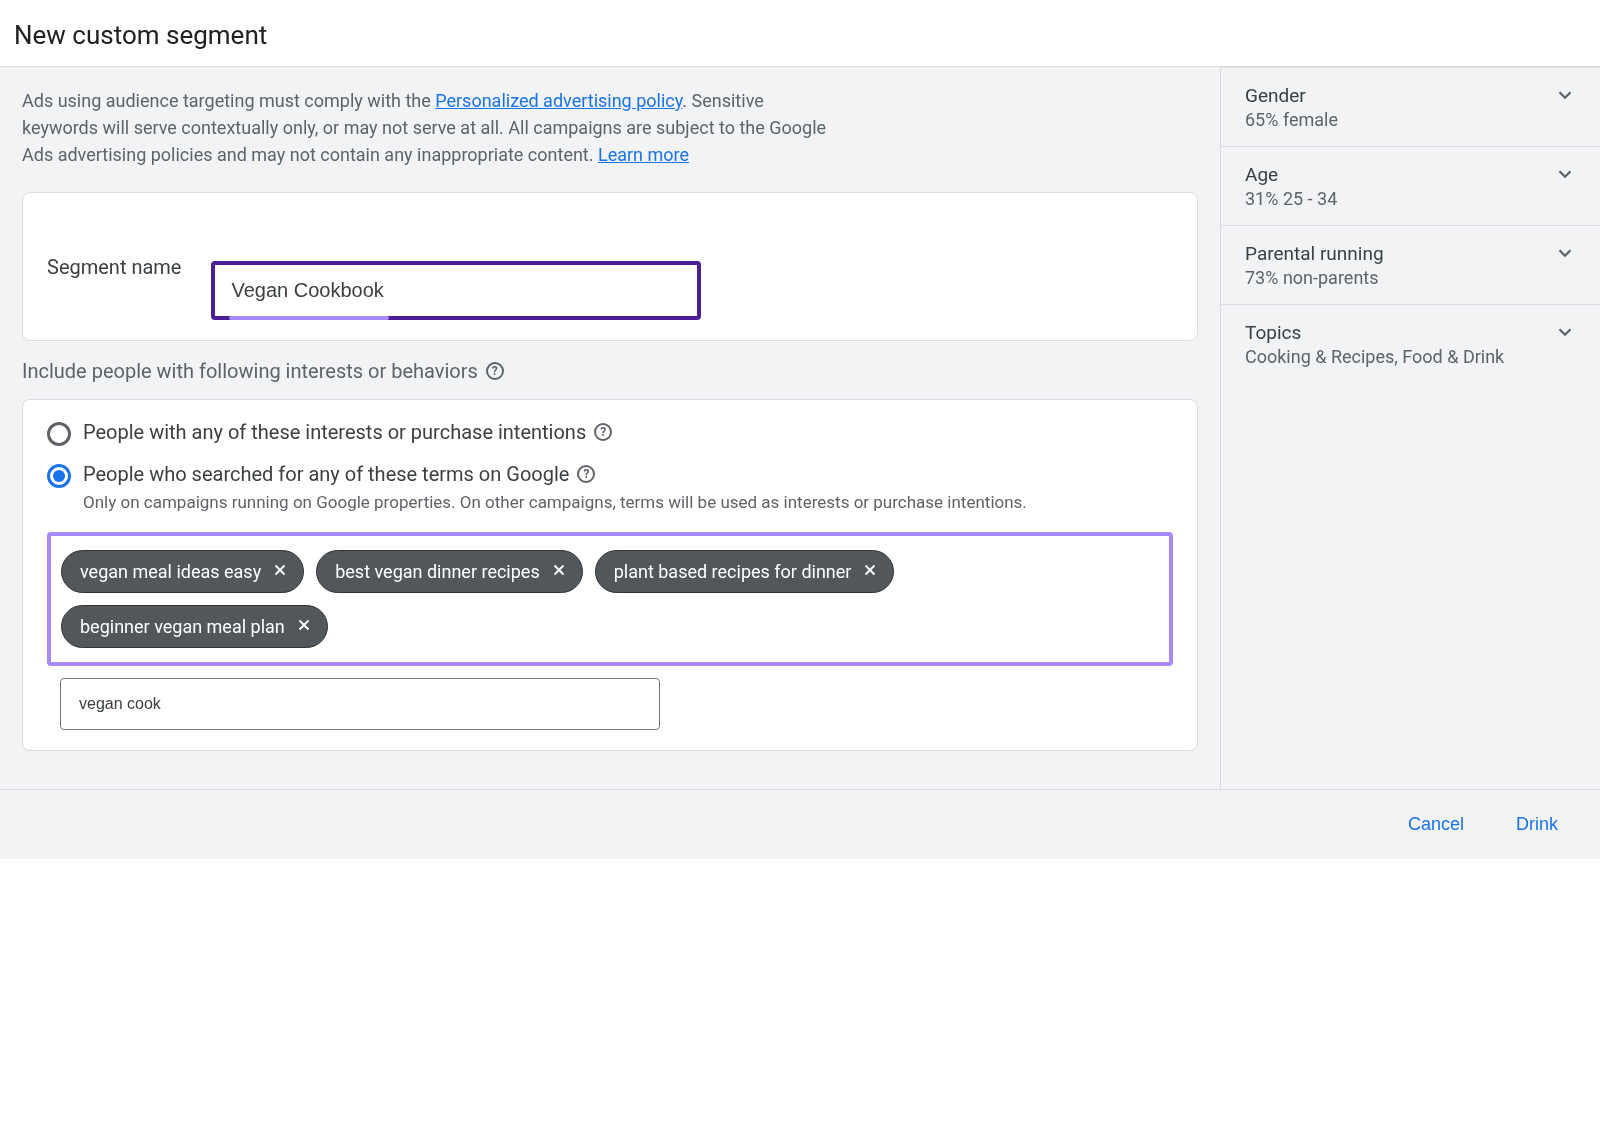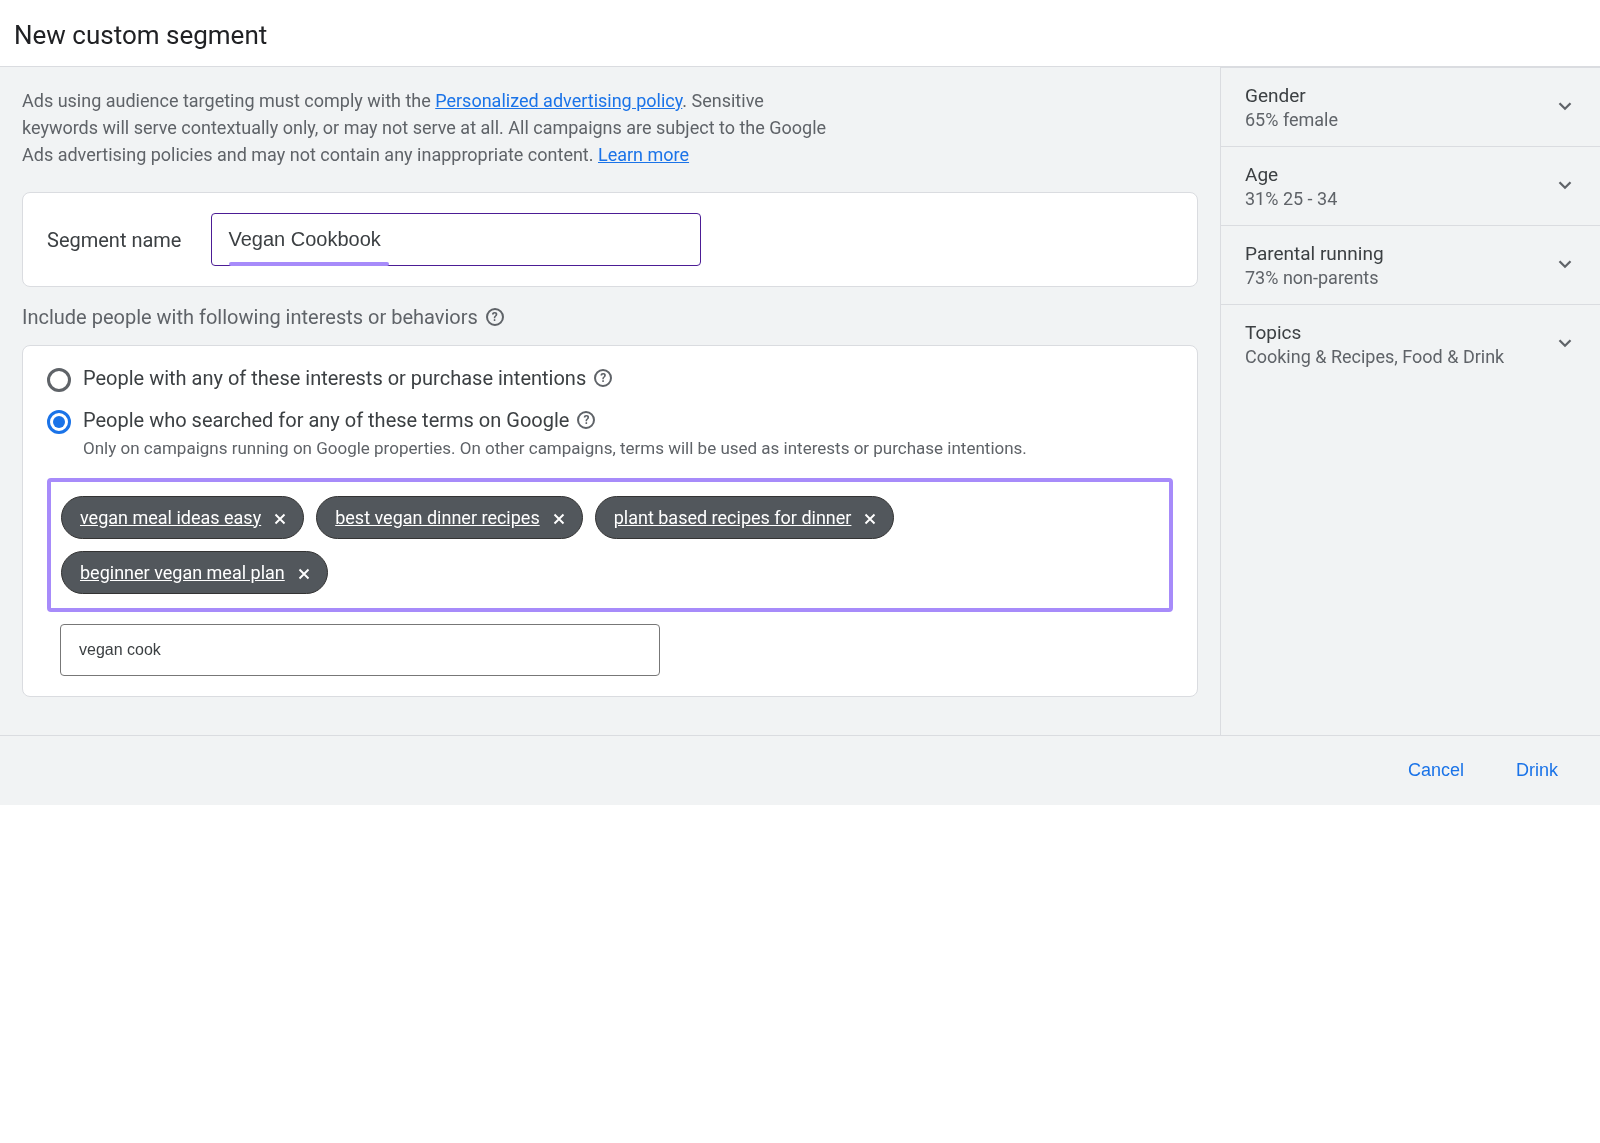--- a/index.html
+++ b/index.html
@@ -58,24 +58,25 @@
       font-size: 20px;
       color: #3c4043;
     }
     .segment-name-input-wrap {
       position: relative;
     }
     .segment-name-input {
       width: 490px;
       font-size: 20px;
       padding: 14px 16px;
-      border: 1px solid #4c1d95;
+      border: 4px solid #4c1d95;
       border-radius: 4px;
       outline: none;
       color: #3c4043;
+      margin-top: 48px;
     }
     .segment-name-underline {
       position: absolute;
       bottom: 0;
       left: 18px;
       width: 160px;
       height: 4px;
       background: #a78bfa;
       border-radius: 2px;
     }
@@ -151,25 +152,24 @@
       gap: 12px;
       margin-top: 12px;
       margin-bottom: 12px;
     }
     .chip {
       background: #52575c;
       color: #fff;
       border-radius: 24px;
       padding: 10px 14px 10px 18px;
       display: flex;
-      align-items: flex-end;
+      align-items: flex-start;
       gap: 10px;
       font-size: 18px;
       border: 1px solid #333;
-      text-decoration: underline;
     }
     .chip-remove {
       display: flex;
       align-items: center;
       justify-content: center;
       cursor: pointer;
     }
     .chip-remove svg {
       width: 18px;
       height: 18px;
@@ -216,21 +216,20 @@
     }
     .impressions-value {
       font-size: 24px;
       color: #3c4043;
     }
     .insight-row {
       border-top: 1px solid #dadce0;
       padding: 16px 24px;
       display: flex;
       justify-content: space-between;
-      align-items: center;
     }
     .insight-label {
       font-size: 19px;
       color: #3c4043;
       margin-bottom: 2px;
     }
     .insight-value {
       font-size: 18px;
       color: #5f6368;
     }

